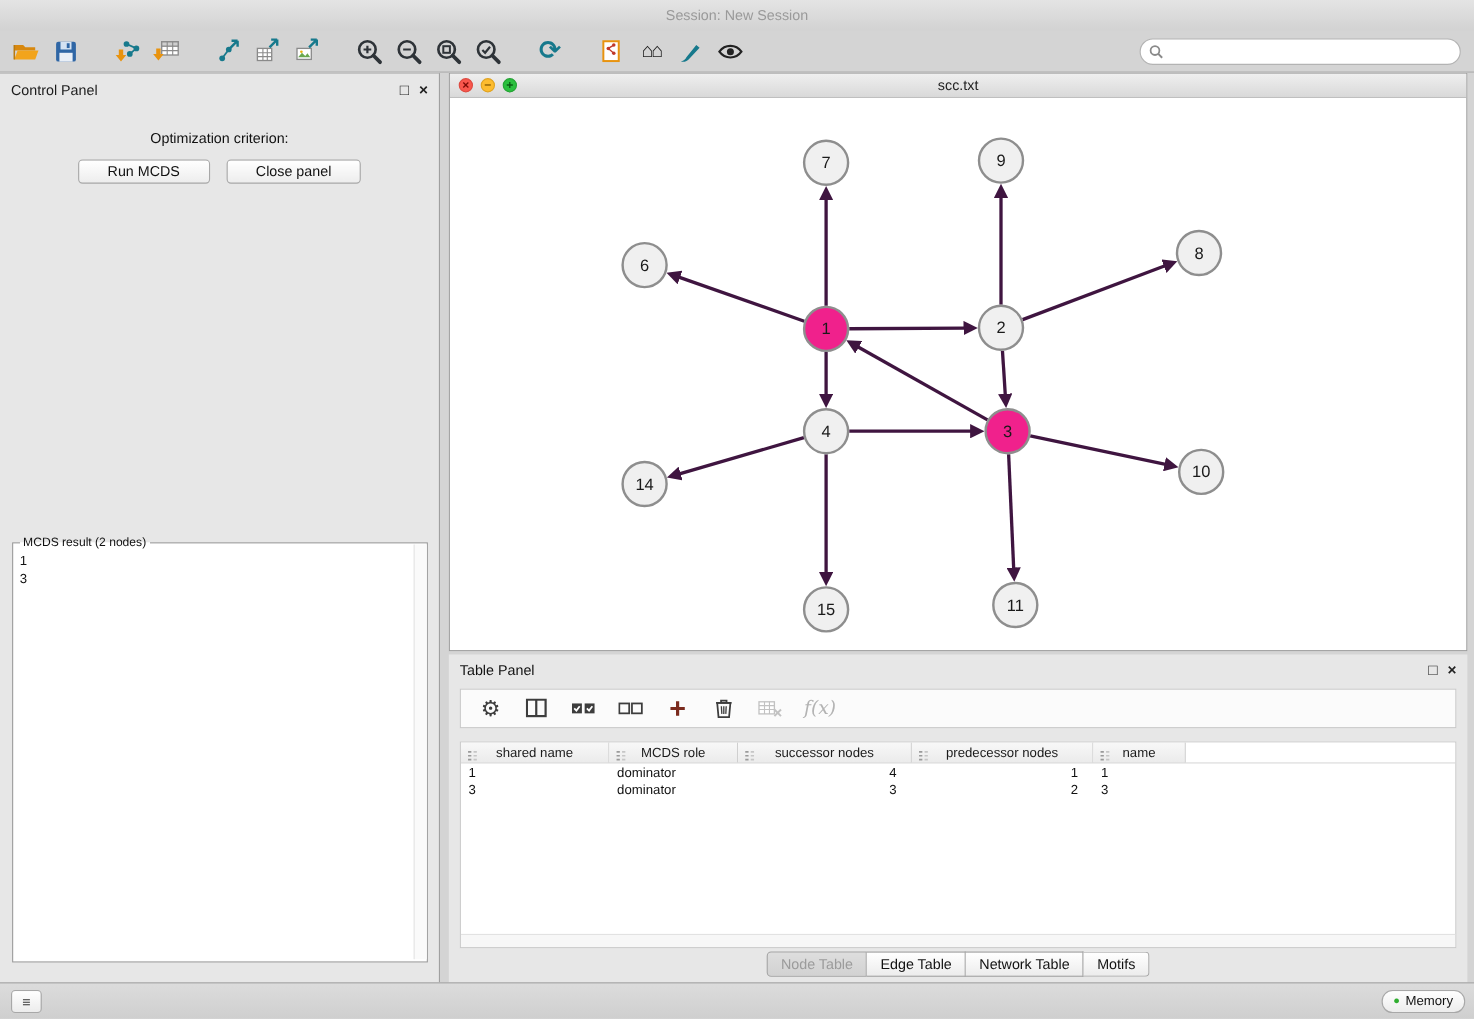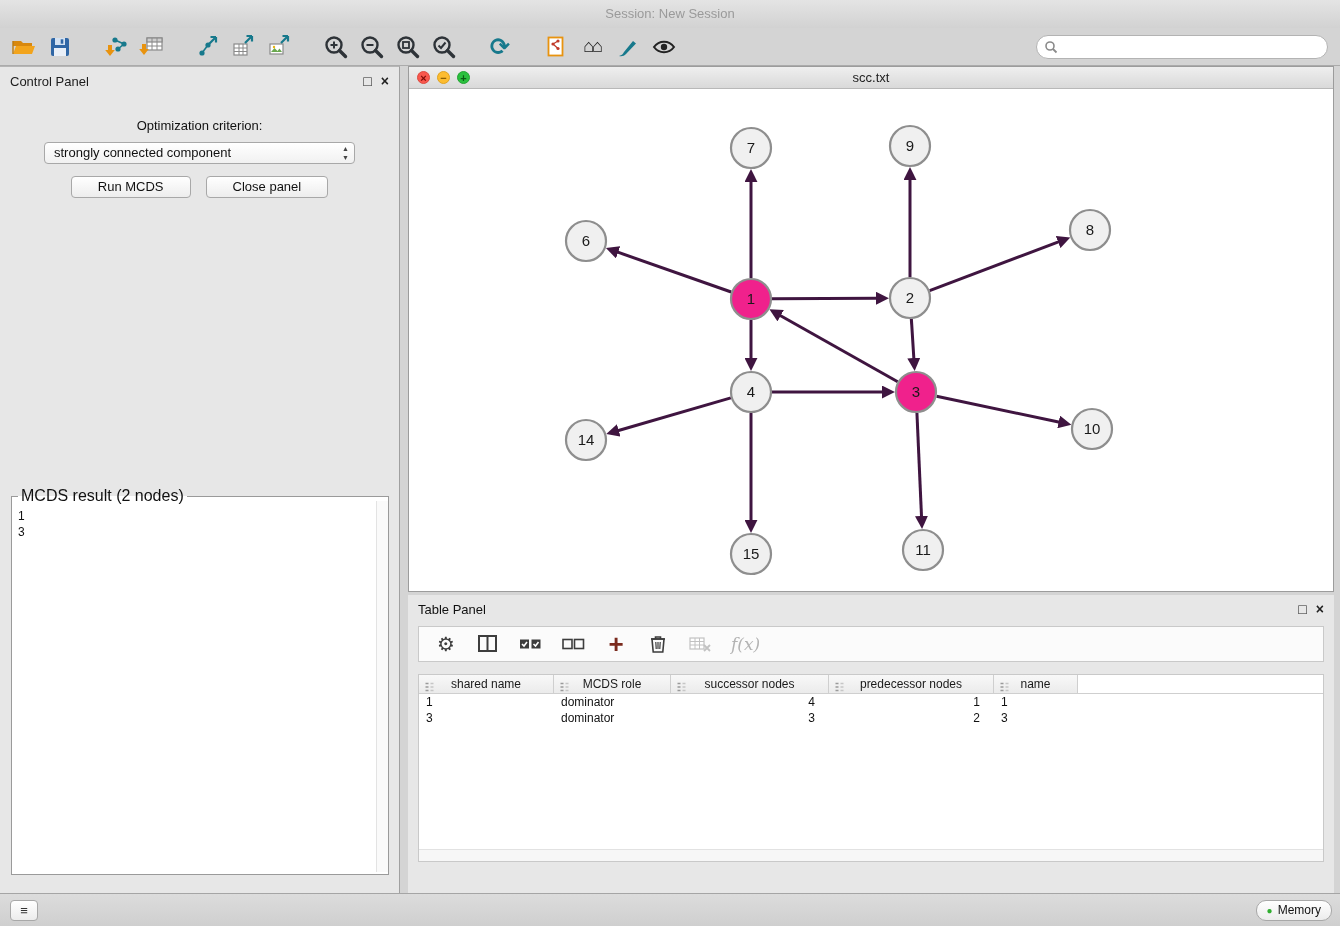--- a/index.html
+++ b/index.html
@@ -43,21 +43,21 @@
                  background:linear-gradient(#ffffff,#f1f1f1); border:1px solid #a8a8a8;
                  border-radius:4px; font-size:13px; line-height:20px; padding-left:9px; color:#111; }
   #cp-dropdown .stepper { position:absolute; right:5px; top:2px; display:flex; flex-direction:column;
                  align-items:center; font-size:7px; line-height:8.5px; color:#444; }
   #cp-buttons { margin-top:12px; display:flex; justify-content:center; gap:15px; }
   .cp-btn { height:22px; line-height:20px; padding:0 26px; font-size:13px;
             background:linear-gradient(#ffffff,#ededed); border:1px solid #a8a8a8;
             border-radius:4px; color:#111; cursor:default; }
   #result-box { position:absolute; left:11px; top:420px; width:378px; height:388px;
                 border:1px solid #9a9a9a; background:#fff; }
-  #result-box legend { margin-left:6px; padding:0 3px; font-size:16px; color:#111; }
+  #result-box legend { margin-left:6px; padding:0 3px; font-size:11px; color:#111; }
   #result-inner { position:relative; height:100%; }
   #result-lines { padding:3px 6px; font-size:12px; line-height:16px; color:#111; }
   #result-vtrack { position:absolute; right:0; top:-4px; bottom:2px; width:12px;
                    background:#fafafa; border-left:1px solid #e3e3e3; }
 
   
   #net-window { position:absolute; left:408px; top:66px; width:926px; height:526px;
                 background:#fff; border:1px solid #9c9c9c; overflow:hidden; }
   #net-titlebar { position:relative; height:22px; background:linear-gradient(#efefef,#d9d9d9);
                   border-bottom:1px solid #b8b8b8; text-align:center; font-size:13px;
@@ -246,27 +246,20 @@
 
   <div id="control-panel">
     <div id="cp-header">
       <span id="cp-title">Control Panel</span>
       <span class="panel-ctrls">
         <span class="panel-ctrl">□</span>
         <span class="panel-ctrl">×</span>
       </span>
     </div>
     <div id="cp-opt-label">Optimization criterion:</div>
-    <div id="cp-dropdown">
-      <span>strongly connected component</span>
-      <span class="stepper">
-        <span>▲</span>
-        <span>▼</span>
-      </span>
-    </div>
     <div id="cp-buttons">
       <div class="cp-btn">Run MCDS</div>
       <div class="cp-btn">Close panel</div>
     </div>
     <fieldset id="result-box">
       <legend>MCDS result (2 nodes)</legend>
       <div id="result-inner">
         <div id="result-lines">
             <div>1</div>
             <div>3</div>
@@ -425,20 +418,26 @@
           <div class="tr">
             <div class="td left" style="width: 135px;">3</div>
             <div class="td left" style="width: 117px;">dominator</div>
             <div class="td right" style="width: 158px;">3</div>
             <div class="td right" style="width: 165px;">2</div>
             <div class="td left" style="width: 84px;">3</div>
           </div>
         </div>
       <div id="tp-hscroll"></div>
     </div>
+    <div id="tp-tabs">
+        <div class="tp-tab active">Node Table</div>
+        <div class="tp-tab">Edge Table</div>
+        <div class="tp-tab">Network Table</div>
+        <div class="tp-tab">Motifs</div>
+      </div>
   </div>
 
   <div id="statusbar">
     <div id="menu-btn">
       <span>≡</span>
     </div>
     <div id="memory-btn">
       <span id="memory-dot">●</span>
       <span>Memory</span>
     </div>

